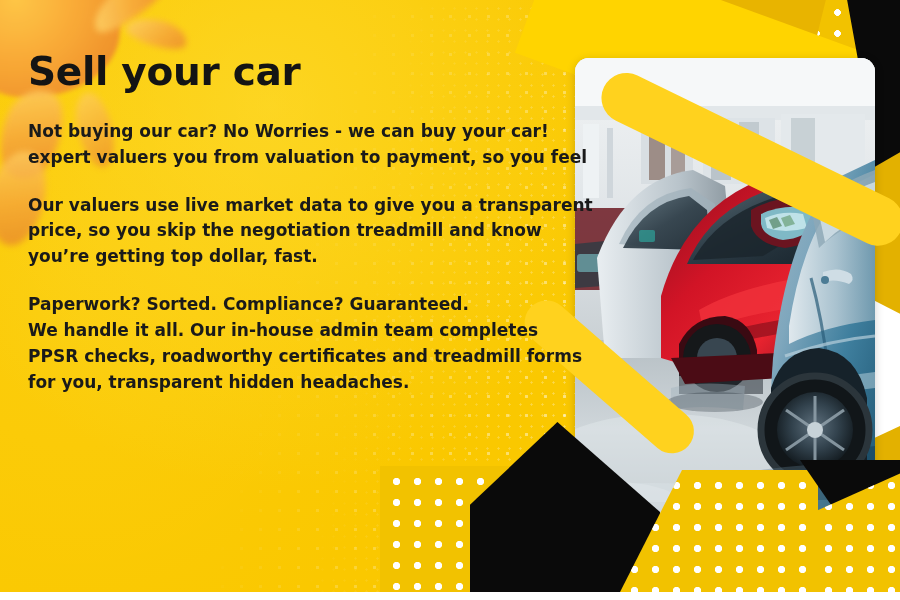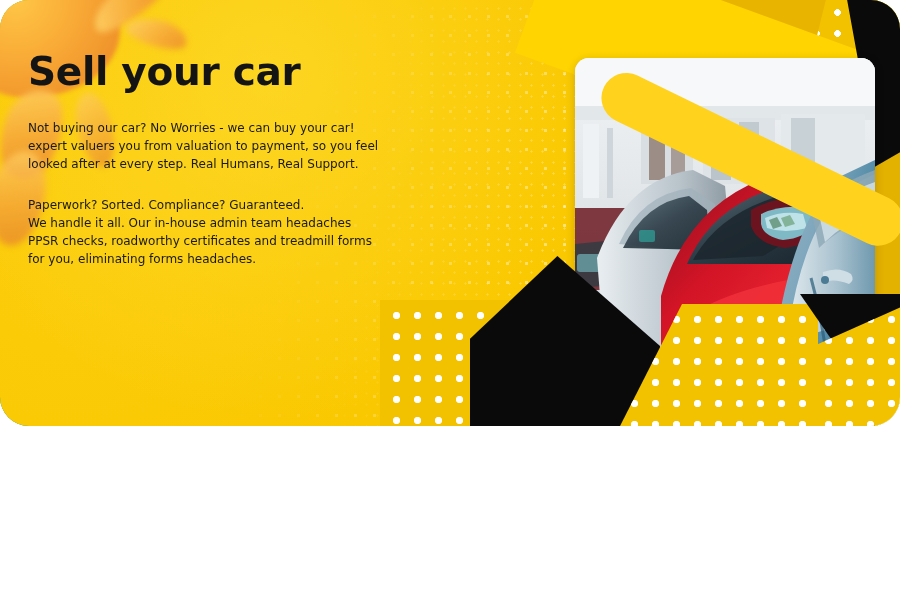--- a/index.html
+++ b/index.html
@@ -8,24 +8,23 @@
     padding: 0;
     background: #ffffff;
   }
   body {
     font-family: "Liberation Sans", sans-serif;
   }
 
   #poster {
     position: relative;
     width: 900px;
-    height: 426px;
+    height: 592px;
     overflow: hidden;
     background: #15803d;
-    border-radius: 29px;
   }
 
   
   .bg-yellow {
     position: absolute;
     inset: 0;
     background: #fac800;
   }
 
   
@@ -244,22 +243,22 @@
     font-family: "DejaVu Sans", sans-serif;
     font-size: 39px;
     font-weight: bold;
     color: #141414;
     letter-spacing: -0.3px;
     line-height: 1.05;
   }
   .para {
     margin: 0 0 22px 0;
     font-family: "DejaVu Sans", sans-serif;
-    font-size: 12px;
-    font-weight: normal;
+    font-size: 17px;
+    font-weight: bold;
     color: #1a1a1a;
     line-height: 1.52;
   }
   .para:last-child { margin-bottom: 9px; }
   .para .line { display: block; white-space: nowrap; }
 </style>
 </head>
 <body>
 
 <div id="poster">
@@ -429,25 +428,29 @@
   <div class="shape dot-tri dot-tri-mid"></div>
   <div class="shape black-wedge-br"></div>
   <div class="shape dot-tri dot-tri-right"></div>
 
   <div class="content">
     <h1 class="headline">Sell your car</h1>
 
     <p class="para">
       <span class="line">Not buying our car? No Worries - we can buy your car!</span>
       <span class="line">expert valuers you from valuation to payment, so you feel</span>
-      <span class="line">looked after at every step. Real Humans, Real Support.</span>
     </p>
 
+    <p class="para">
+      <span class="line">Our valuers use live market data to give you a transparent</span>
+      <span class="line">price, so you skip the negotiation treadmill and know</span>
+      <span class="line">you’re getting top dollar, fast.</span>
+    </p>
 
     <p class="para">
       <span class="line">Paperwork? Sorted. Compliance? Guaranteed.</span>
-      <span class="line">We handle it all. Our in-house admin team headaches</span>
+      <span class="line">We handle it all. Our in-house admin team completes</span>
       <span class="line">PPSR checks, roadworthy certificates and treadmill forms</span>
-      <span class="line">for you, eliminating forms headaches.</span>
+      <span class="line">for you, transparent hidden headaches.</span>
     </p>
   </div>
 
 </div>
 
 </body></html>

